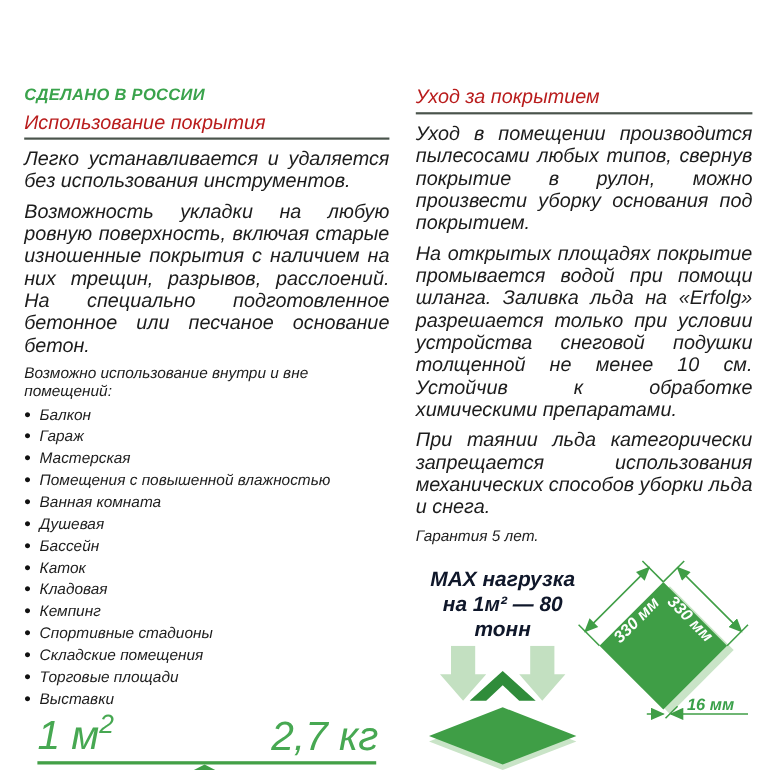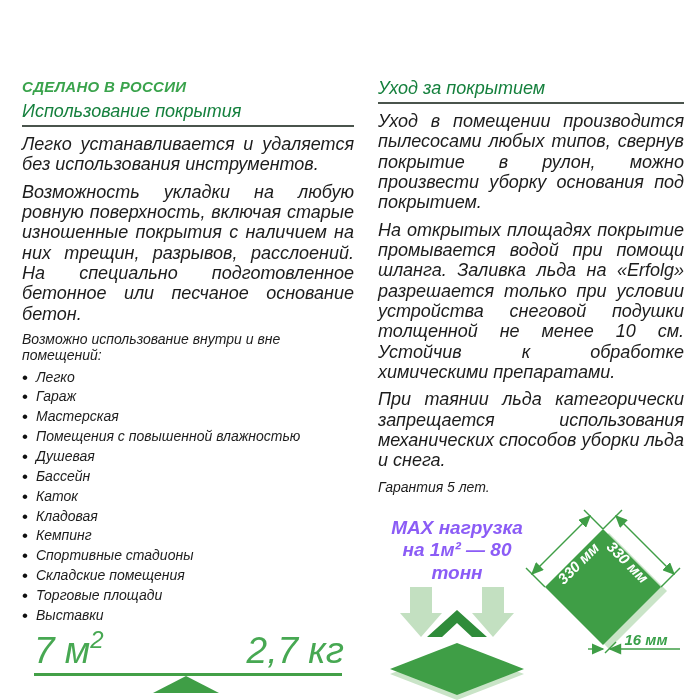--- a/index.html
+++ b/index.html
@@ -12,21 +12,21 @@
   }
   .col { position:absolute; top:78px; }
   .col-left  { left:22px;  width:332px; }
   .col-right { left:378px; width:306px; }
 
   .made-in {
     color:#3aa34c; font-weight:bold; font-size:15px; letter-spacing:.3px;
     margin-bottom:6px;
   }
   .section-heading {
-    font-size:18px; color:#15803d; font-weight:normal;
+    font-size:18px; color:#b91c1c; font-weight:normal;
     padding-bottom:3px; border-bottom:2px solid #4a544c;
   }
   p.body-par {
     font-size:18px; line-height:1.13; text-align:justify; margin-top:7px;
   }
   .list-intro { font-size:14px; line-height:1.13; margin-top:8px;font-style:italic; }
   ul.use-list { list-style:none; margin-top:6px; }
   ul.use-list li {
     font-size:14px; line-height:1.12; margin:4.2px 0; padding-left:14px; position:relative;
   }
@@ -44,52 +44,53 @@
     width:0; height:0; margin:0 auto; position:relative; left:-6px;
     border-left:33px solid transparent; border-right:33px solid transparent;
     border-bottom:17px solid #3f9e46;
   }
 
   .warranty { font-size:14px; margin-top:8px; }
 
   
   .graphics-row { position:relative; height:165px; margin-top:8px; }
   .max-load { position:absolute; left:0; top:14px; width:158px; text-align:center; }
-  .max-load-caption { color:#8b5cf6; font-weight:bold; font-size:19px; line-height:1.2; }
+  .max-load-caption { color:#0f172a; font-weight:bold; font-size:19px; line-height:1.2; }
   .max-load-svg { display:block; margin:2px auto 0; }
   .tile-dims { position:absolute; right:-4px; top:-4px; }
 </style>
 </head>
 <body>
 
 <div class="col col-left">
   <div class="made-in">СДЕЛАНО В РОССИИ</div>
   <div class="section-heading">Использование покрытия</div>
   <p class="body-par">Легко устанавливается и удаляется без использования инструментов.</p>
   <p class="body-par">Возможность укладки на любую ровную поверхность, включая старые изношенные покрытия с наличием на них трещин, разрывов, расслоений. На специально подготовленное бетонное или песчаное основание бетон.</p>
   <p class="list-intro">Возможно использование внутри и вне помещений:</p>
   <ul class="use-list">
-    <li>Легко</li>
+    <li>Балкон</li>
     <li>Гараж</li>
     <li>Мастерская</li>
     <li>Помещения с повышенной влажностью</li>
+    <li>Ванная комната</li>
     <li>Душевая</li>
     <li>Бассейн</li>
     <li>Каток</li>
     <li>Кладовая</li>
     <li>Кемпинг</li>
     <li>Спортивные стадионы</li>
     <li>Складские помещения</li>
     <li>Торговые площади</li>
     <li>Выставки</li>
   </ul>
 
   <div class="balance">
     <div class="balance-labels">
-      <div class="balance-label"><span>7 м</span><sup>2</sup></div>
+      <div class="balance-label"><span>1 м</span><sup>2</sup></div>
       <div class="balance-label">2,7 кг</div>
     </div>
     <div class="balance-beam"></div>
     <div class="balance-fulcrum"></div>
   </div>
 </div>
 
 <div class="col col-right">
   <div class="section-heading">Уход за покрытием</div>
   <p class="body-par">Уход в помещении производится пылесосами любых типов, свернув покрытие в рулон, можно произвести уборку основания под покрытием.</p>

